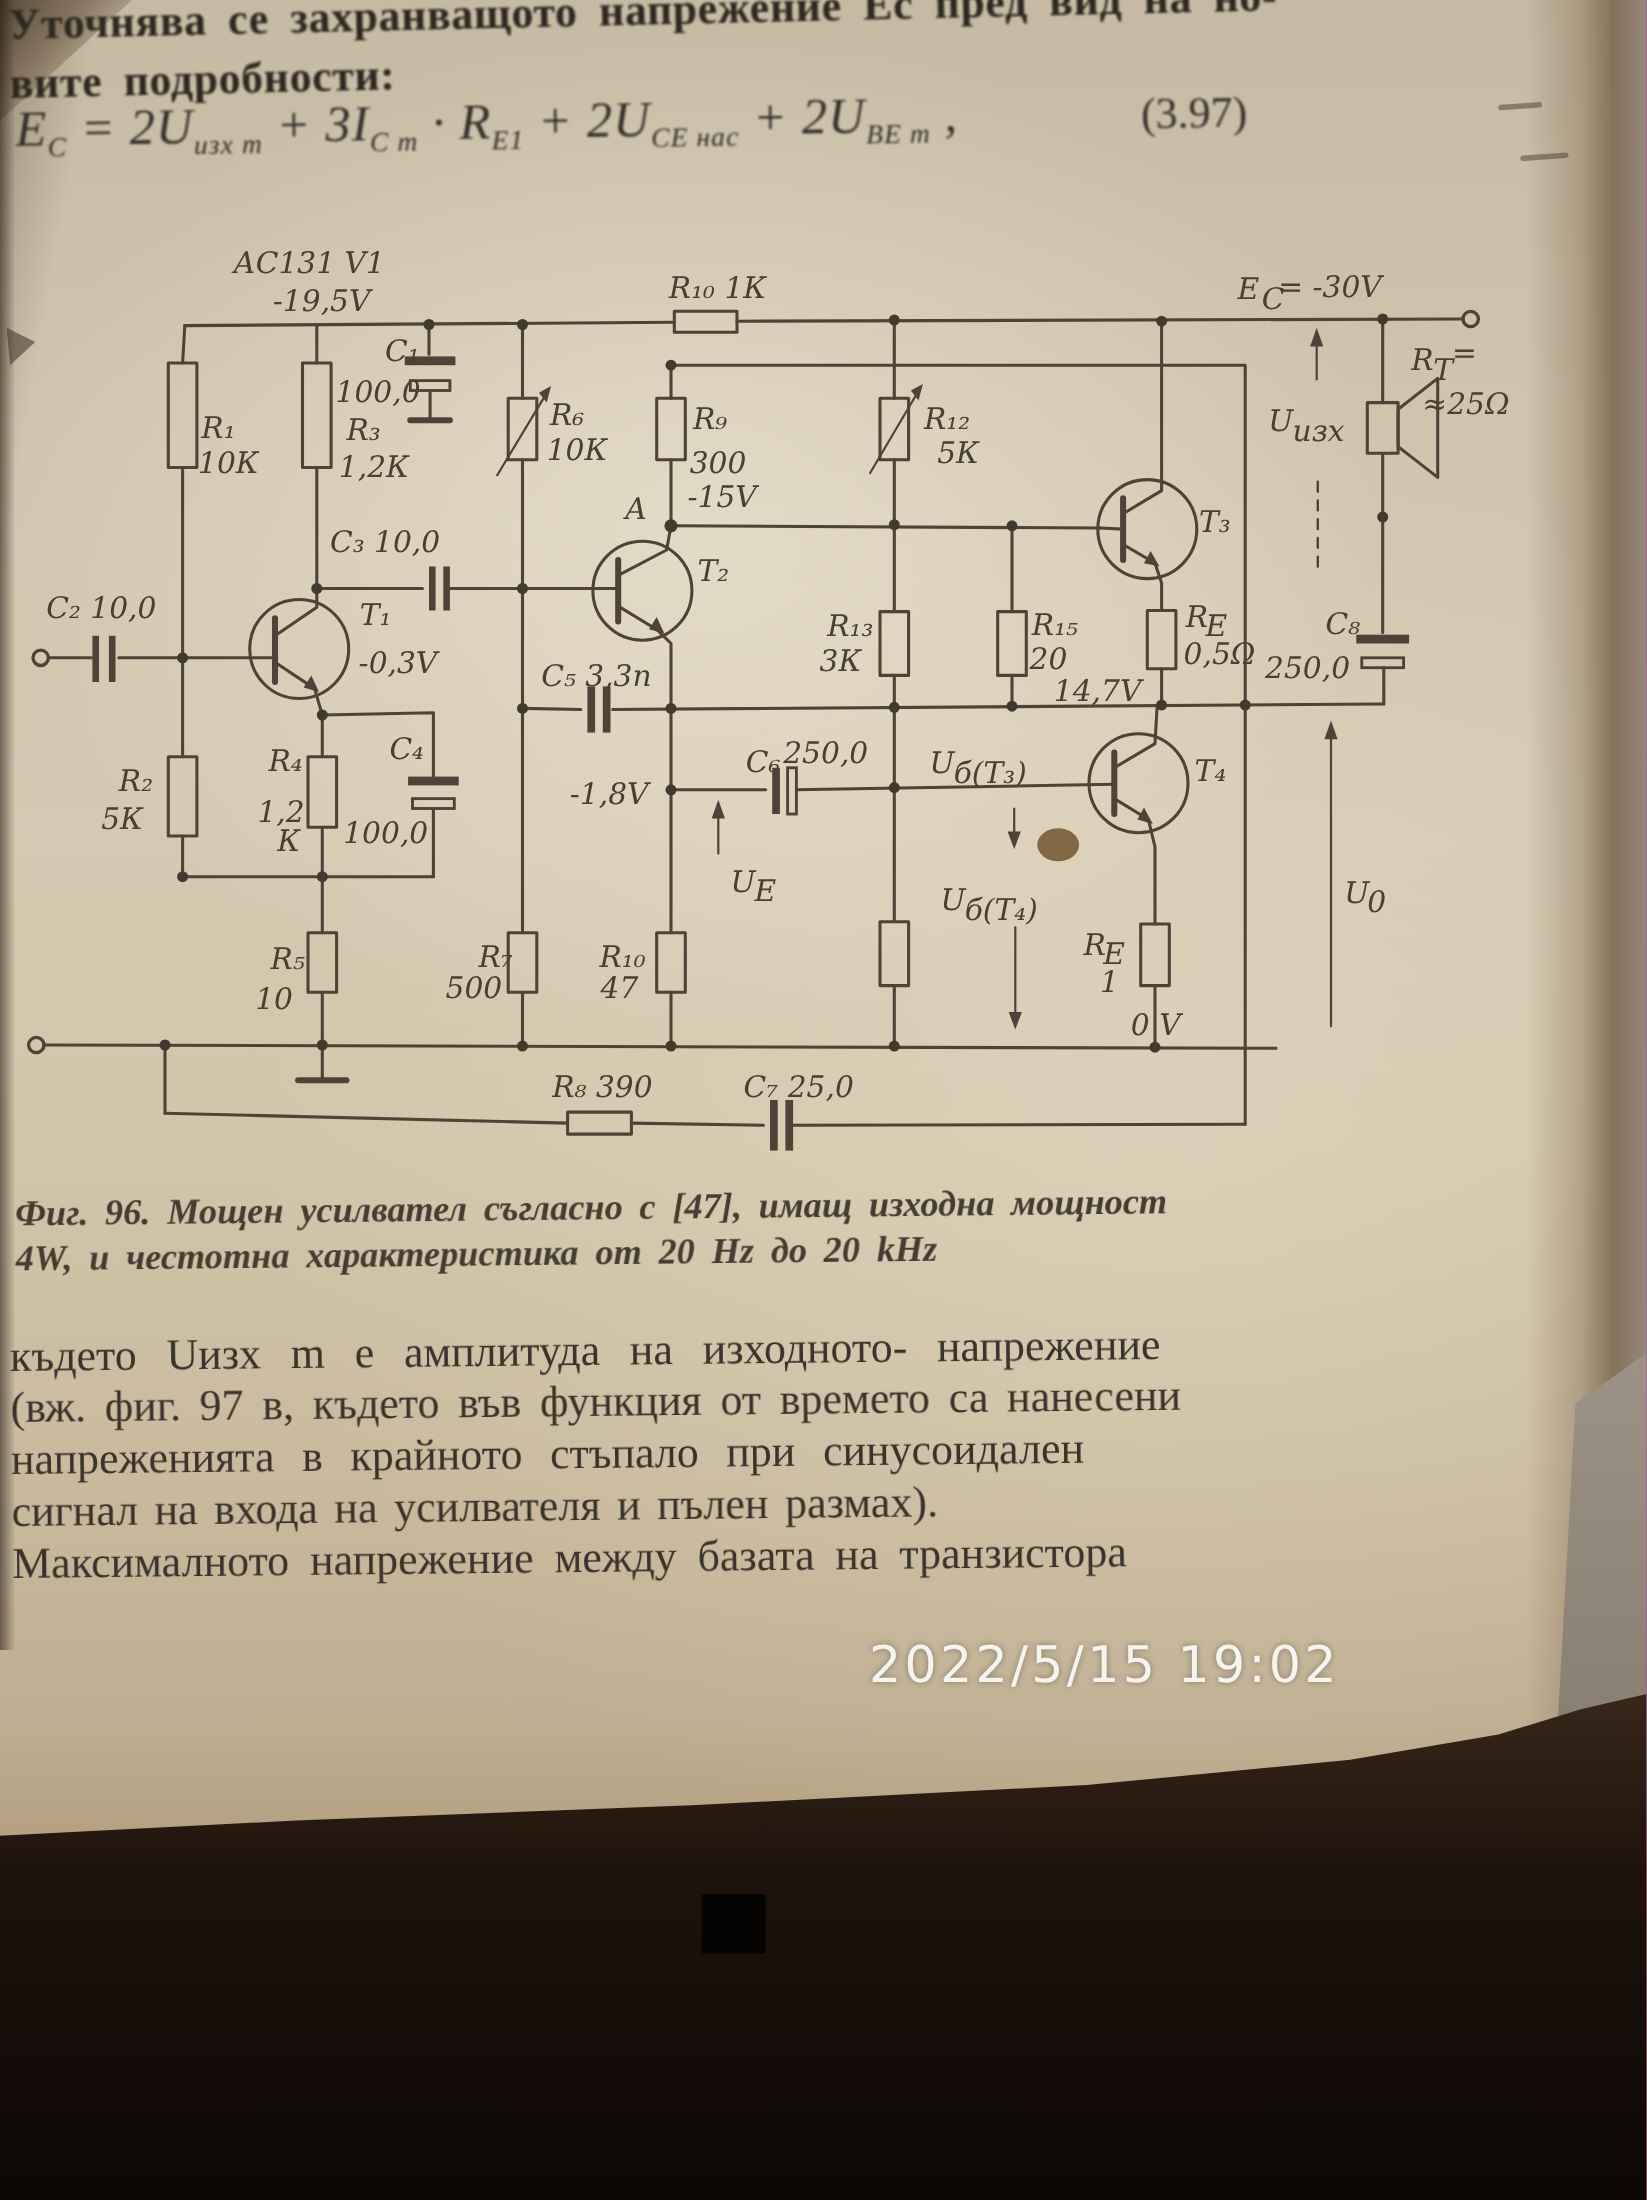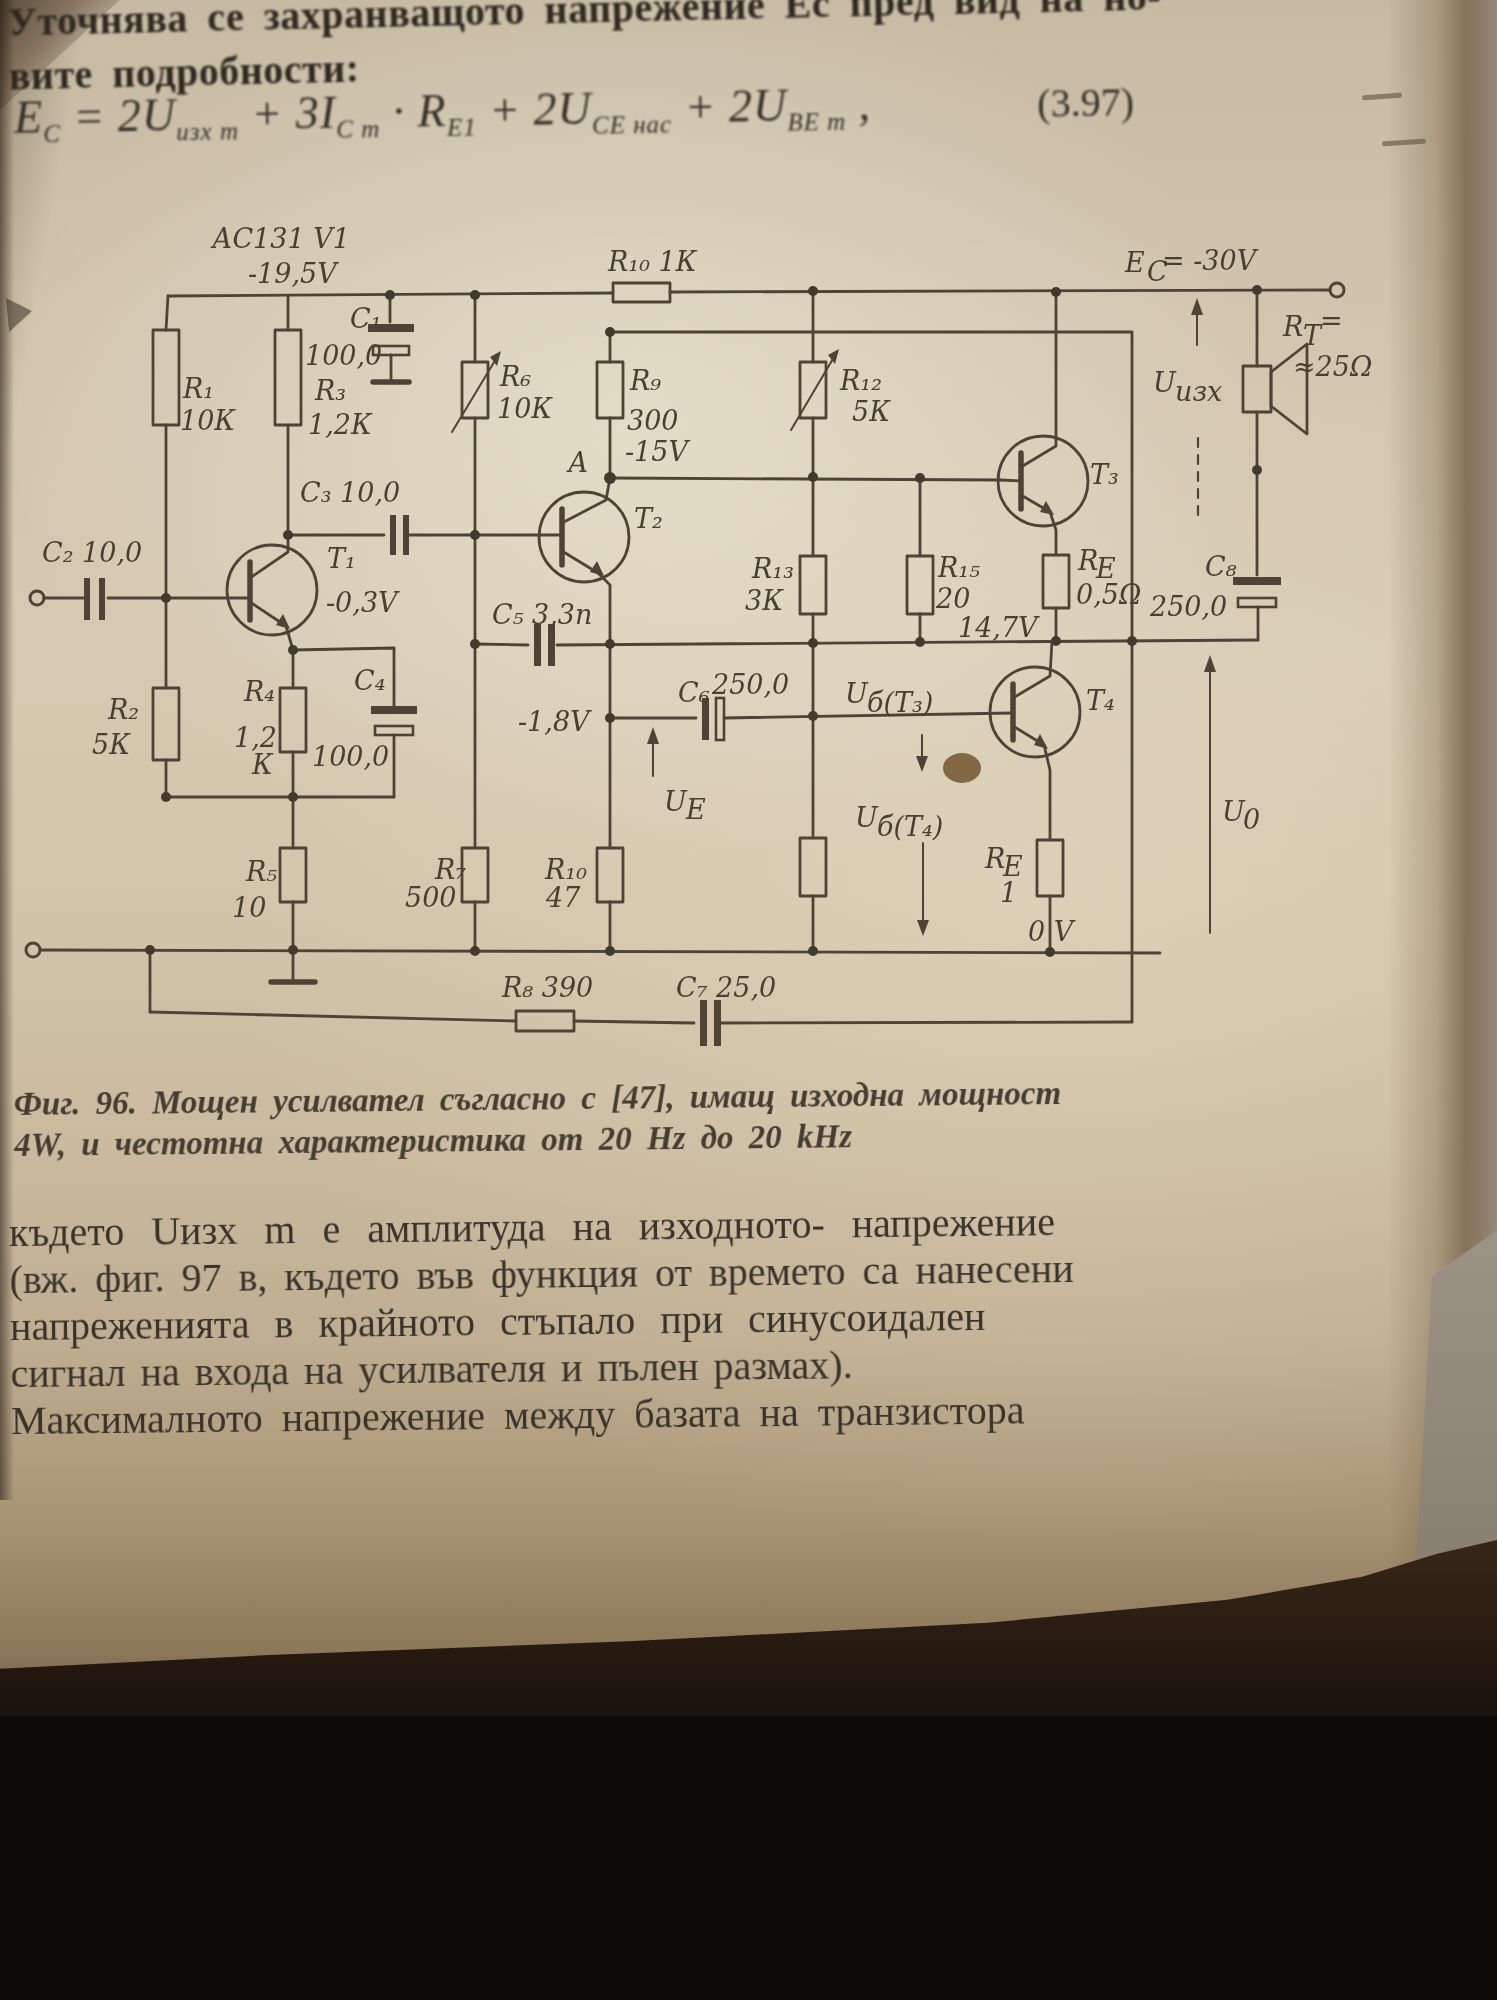--- a/index.html
+++ b/index.html
@@ -1,16 +1,16 @@
 <!DOCTYPE html>
 <html><head>
 <meta charset="utf-8">
 <style>
   html,body{margin:0;padding:0;background:#0d0a07;}
-  .photo{position:relative;width:1497px;height:1716px;overflow:hidden;
+  .photo{position:relative;width:1497px;height:2000px;overflow:hidden;
     background:#d946ef;font-family:"Liberation Serif",serif;}
   
   .page{position:absolute;inset:0;
     background:
       linear-gradient(100deg, rgba(55,38,20,.30) 0%, rgba(0,0,0,0) 5%),
       radial-gradient(ellipse 900px 650px at 42% 24%, rgba(250,245,230,.45), rgba(250,245,230,0) 70%),
       radial-gradient(ellipse 1100px 900px at 70% 52%, rgba(242,234,212,.30), rgba(0,0,0,0) 75%),
       linear-gradient(180deg,#c6baa2 0%,#d0c4ac 18%,#d5c9b1 38%,#d2c5ab 52%,#cabb9f 66%,#bfae91 78%,#aa9676 88%,#8d785a 96%,#73604a 100%);}
   .corner-tl{position:absolute;top:0;left:0;width:120px;height:110px;opacity:.65;
     background:linear-gradient(135deg,#342718 0%,#6b5843 35%,rgba(107,88,67,0) 70%);
@@ -398,13 +398,14 @@
   <div class="bodytext">
     <div class="ws1">където Uизх m е амплитуда на изходното- напрежение</div>
     <div class="ws2">(вж. фиг. 97 в, където във функция от времето са нанесени</div>
     <div class="ws3">напреженията в крайното стъпало при синусоидален</div>
     <div class="ws4">сигнал на входа на усилвателя и пълен размах).</div>
     <div class="ws5">Максималното напрежение между базата на транзистора</div>
   </div>
 
   <div class="table-band"></div>
   <div class="black-square"></div>
+  <div class="timestamp">2022/5/15 19:02</div>
 </div>
 
 </body></html>

